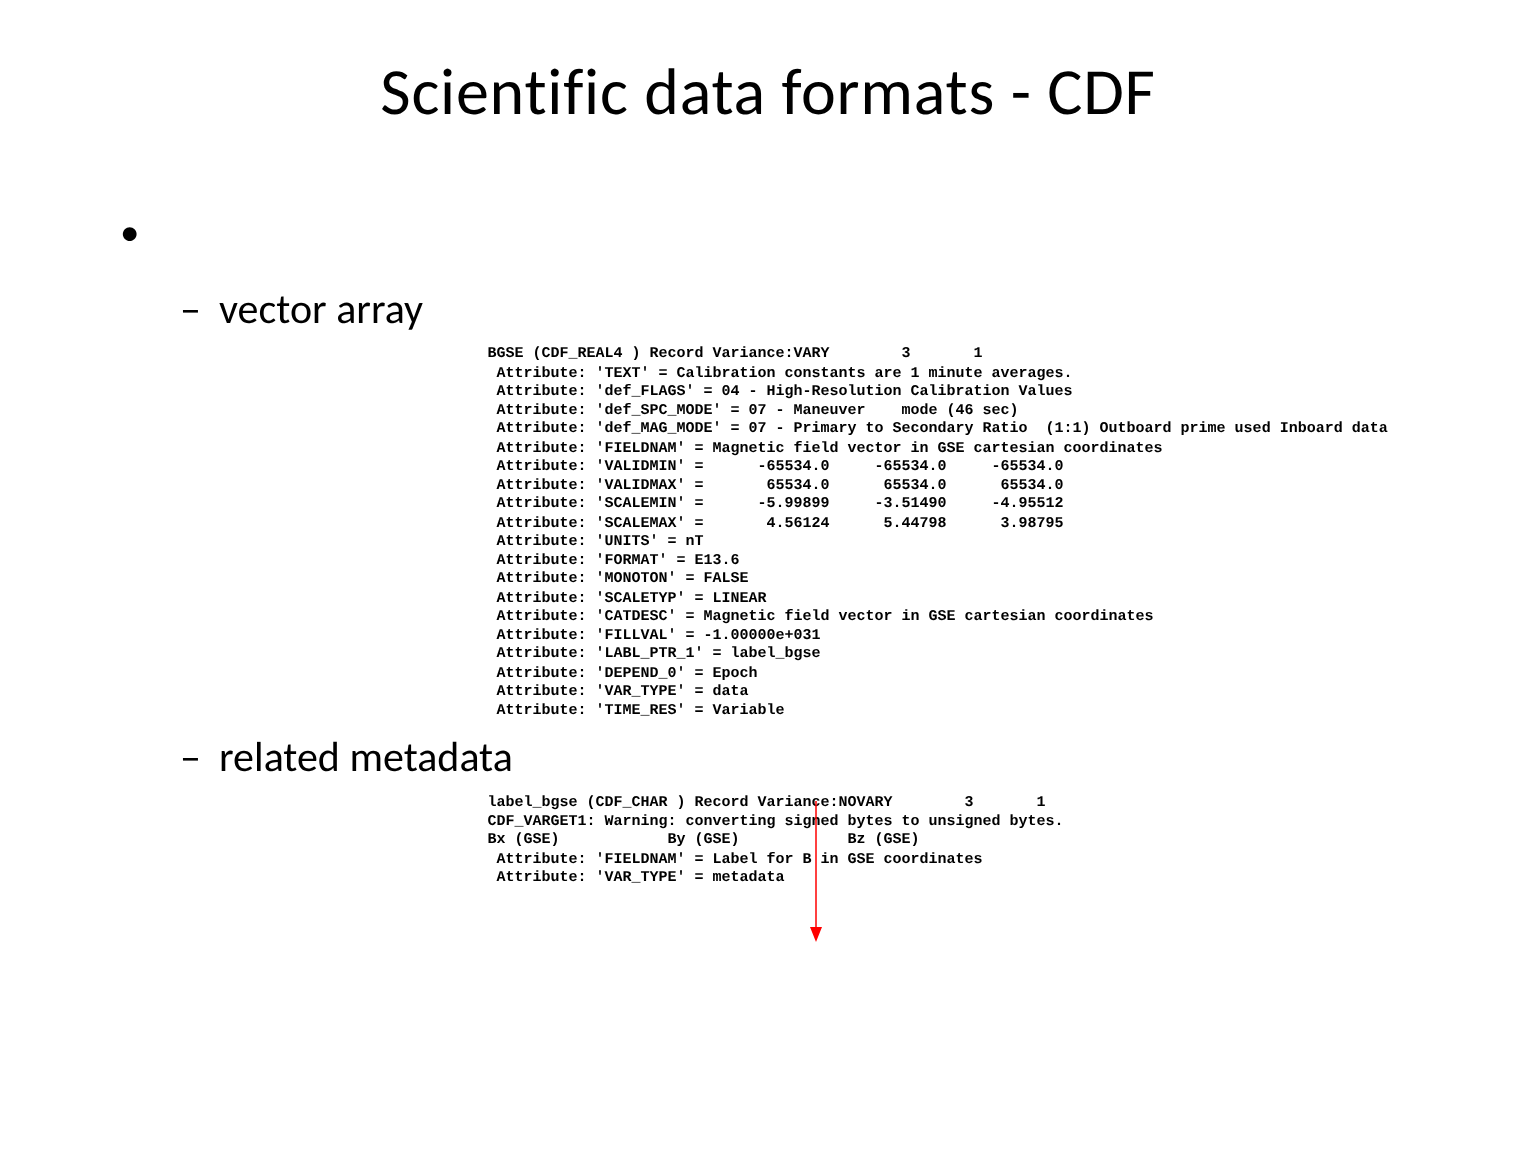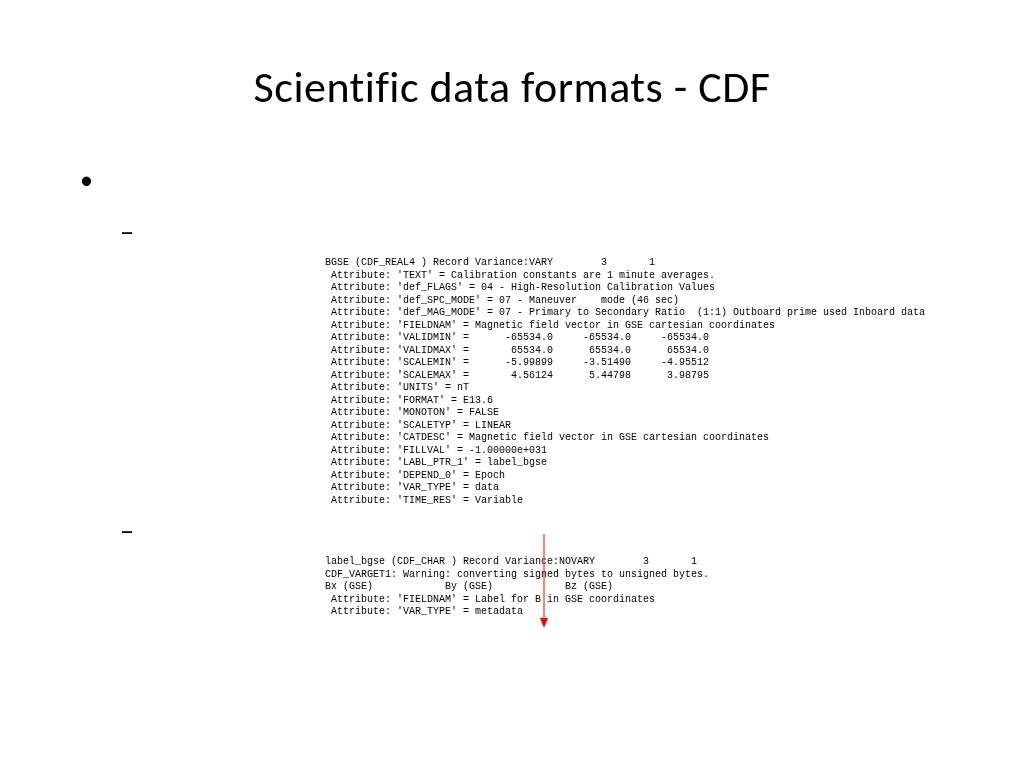--- a/index.html
+++ b/index.html
@@ -9,21 +9,21 @@
     background: #ffffff;
     font-family: Calibri, Arial, sans-serif;
     color: #000;
     overflow: hidden;
     position: relative;
   }
   .title {
     text-align: center;
     font-size: 44px;
     font-weight: 400;
-    padding-top: 60px;
+    padding-top: 34px;
     letter-spacing: 0.5px;
   }
   .content {
     padding-left: 80px;
     padding-top: 50px;
   }
   .bullet-l1 {
     font-size: 32px;
     display: flex;
     align-items: baseline;
@@ -48,20 +48,21 @@
   }
   .code {
     font-family: "Courier New", monospace;
     font-size: 10px;
     line-height: 1.25;
     white-space: pre;
     color: #000;
     margin-left: 245px;
     margin-top: 4px;
     margin-bottom: 4px;
+    font-weight: bold;
   }
   .arrow {
     position: absolute;
     left: 543px;
     top: 534px;
     width: 2px;
     height: 92px;
     pointer-events: none;
   }
   .arrow svg { overflow: visible; }
@@ -72,20 +73,21 @@
 <h1 class="title">Scientific data formats - CDF</h1>
 
 <div class="content">
 
   <div class="bullet-l1">
     <span class="marker">•</span>
   </div>
 
   <div class="bullet-l2">
     <span class="marker">–</span>
+    <span>vector array</span>
   </div>
 
   <pre class="code">BGSE (CDF_REAL4 ) Record Variance:VARY        3       1
  Attribute: 'TEXT' = Calibration constants are 1 minute averages.
  Attribute: 'def_FLAGS' = 04 - High-Resolution Calibration Values
  Attribute: 'def_SPC_MODE' = 07 - Maneuver    mode (46 sec)
  Attribute: 'def_MAG_MODE' = 07 - Primary to Secondary Ratio  (1:1) Outboard prime used Inboard data
  Attribute: 'FIELDNAM' = Magnetic field vector in GSE cartesian coordinates
  Attribute: 'VALIDMIN' =      -65534.0     -65534.0     -65534.0
  Attribute: 'VALIDMAX' =       65534.0      65534.0      65534.0
@@ -97,20 +99,21 @@
  Attribute: 'SCALETYP' = LINEAR
  Attribute: 'CATDESC' = Magnetic field vector in GSE cartesian coordinates
  Attribute: 'FILLVAL' = -1.00000e+031
  Attribute: 'LABL_PTR_1' = label_bgse
  Attribute: 'DEPEND_0' = Epoch
  Attribute: 'VAR_TYPE' = data
  Attribute: 'TIME_RES' = Variable</pre>
 
   <div class="bullet-l2">
     <span class="marker">–</span>
+    <span>related metadata</span>
   </div>
 
   <pre class="code">label_bgse (CDF_CHAR ) Record Variance:NOVARY        3       1
 CDF_VARGET1: Warning: converting signed bytes to unsigned bytes.
 Bx (GSE)            By (GSE)            Bz (GSE)
  Attribute: 'FIELDNAM' = Label for B in GSE coordinates
  Attribute: 'VAR_TYPE' = metadata</pre>
 
 </div>
 

